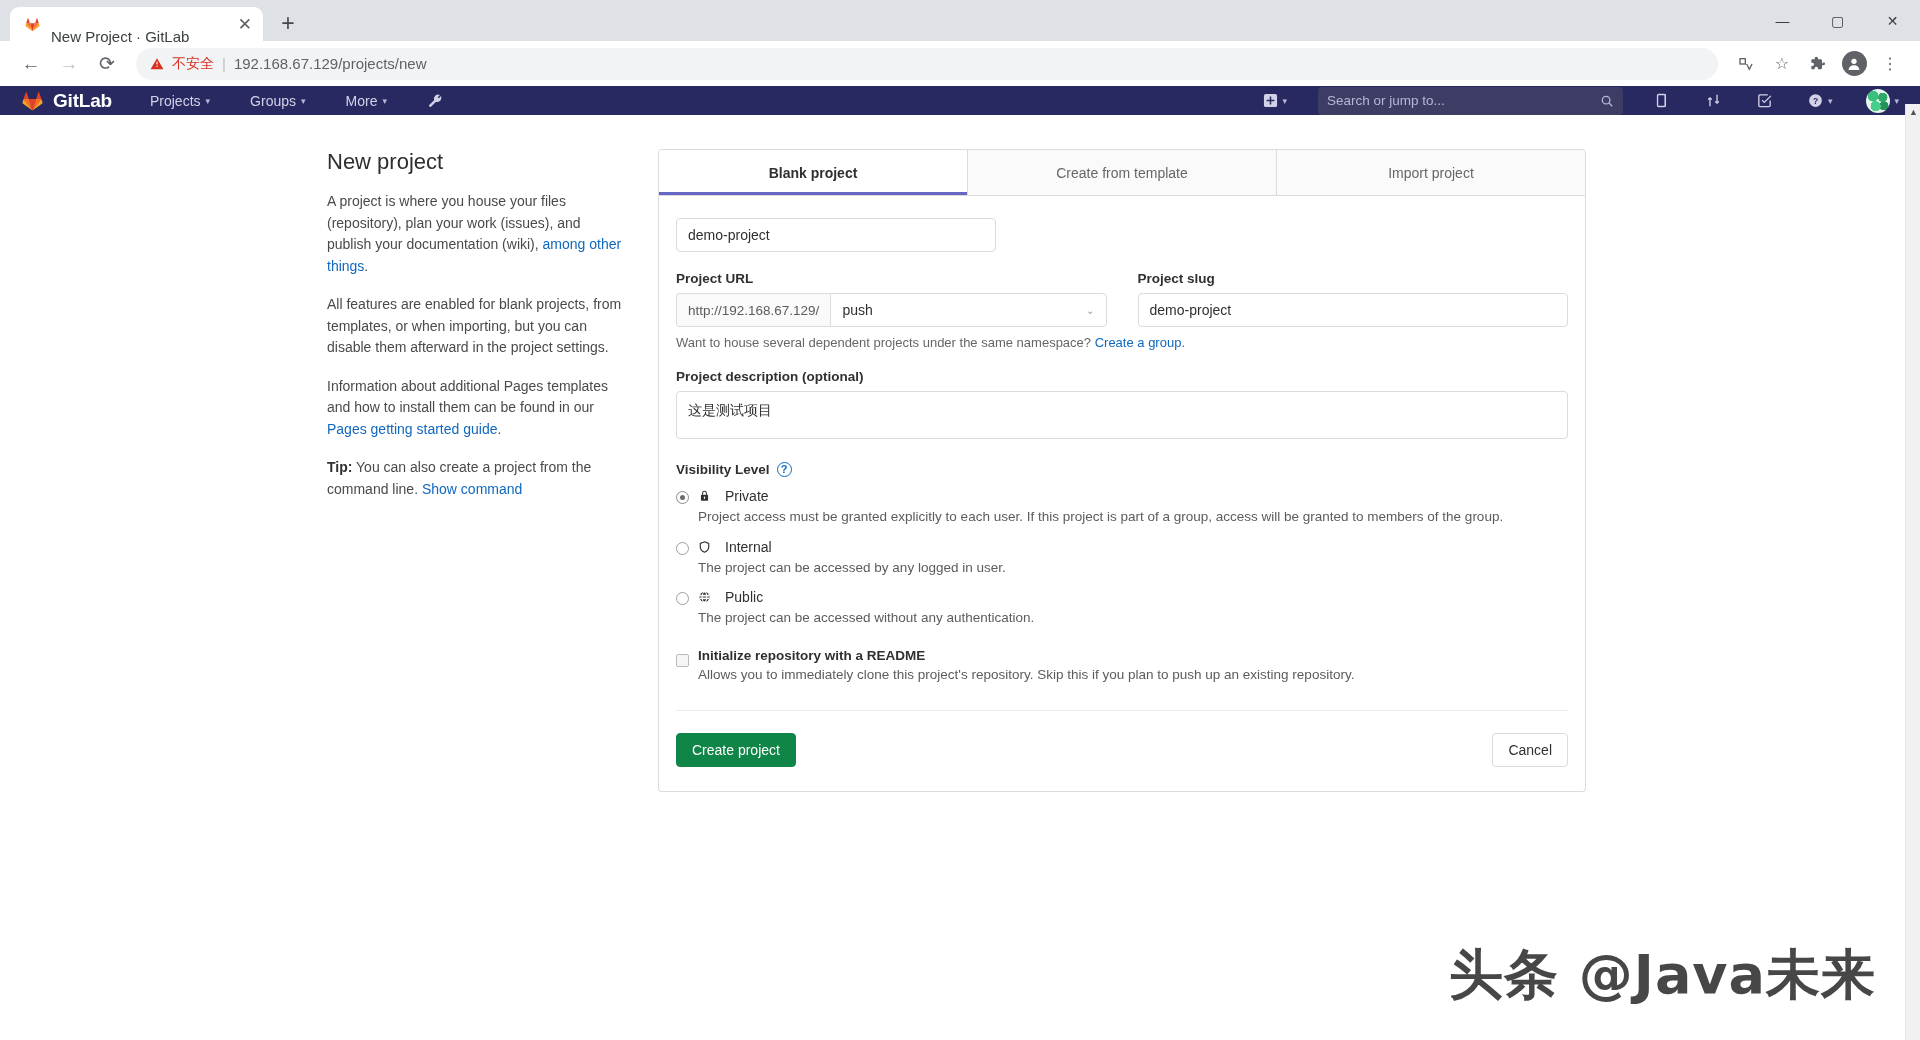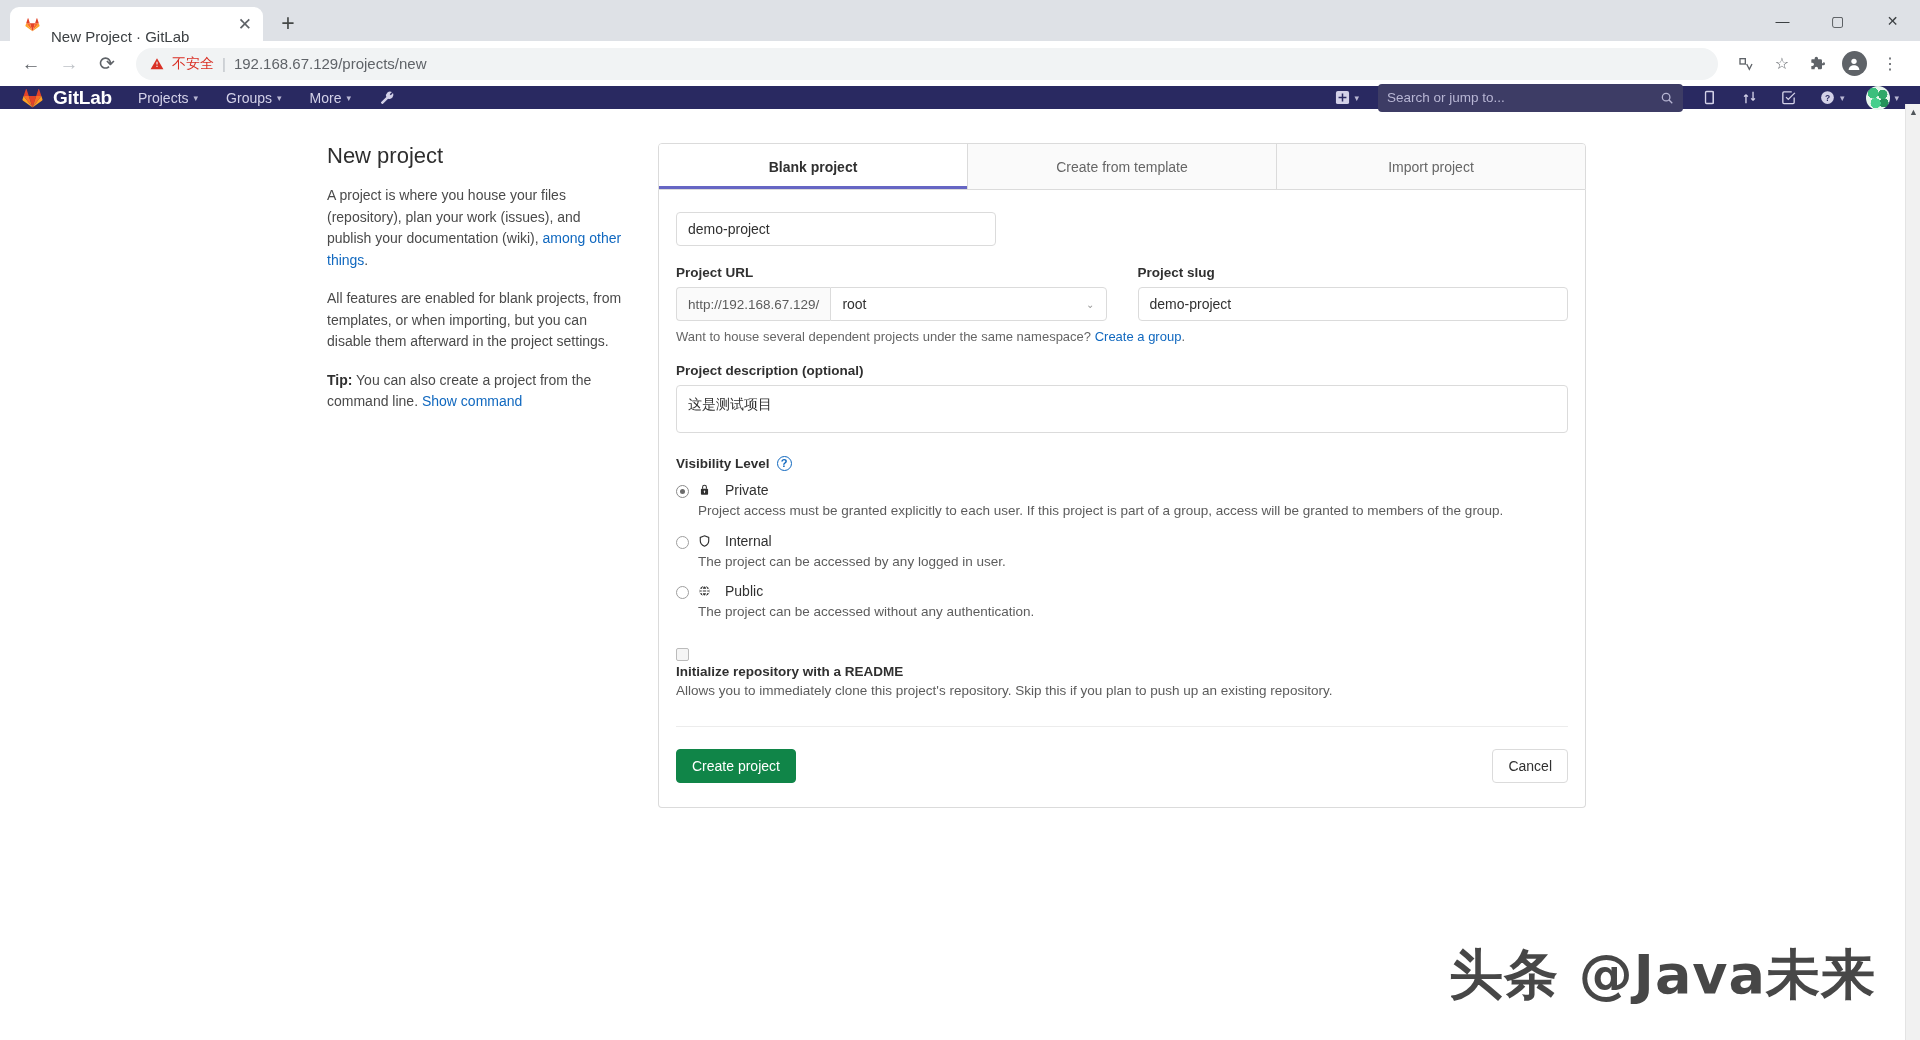--- a/index.html
+++ b/index.html
@@ -61,22 +61,22 @@
     width:32px; height:32px; display:flex; align-items:center; justify-content:center;
     color:#5f6368; font-size:16px; cursor:pointer;
   }
   .avatar-chrome {
     width:25px; height:25px; border-radius:50%; background:#5f6368; color:#fff;
     display:flex; align-items:center; justify-content:center; font-size:14px;
   }
 
   
   .gl-nav {
-    height:23px; background:#292961; display:flex; align-items:center;
-    padding:0 12px; gap:4px;
+    height:29px; background:#292961; display:flex; align-items:center;
+    padding:0 12px; gap:16px;
   }
   .gl-logo-wrap { display:flex; align-items:center; gap:8px; padding:0 10px 0 8px; cursor:pointer; }
   .gl-logo { width:25px; height:24px; position:relative; }
   .gl-logo-text { color:#fff; font-size:19px; font-weight:bold; letter-spacing:-0.2px; }
   .gl-nav-item {
     color:#d3d1e8; font-size:14px; padding:0 12px; height:39px;
     display:flex; align-items:center; gap:5px; cursor:pointer;
   }
   .caret { font-size:9px; opacity:.85; }
   .gl-spacer { flex:1; }
@@ -178,21 +178,21 @@
   .radio.checked { border-color:#8a8a8a; background:#fff; position:relative; }
   .radio.checked:after {
     content:""; position:absolute; left:3px; top:3px;
     width:5px; height:5px; border-radius:50%; background:#6b6b6b;
   }
   .vis-body { flex:1; }
   .vis-label-row { display:flex; align-items:center; gap:14px; }
   .vis-name { font-size:14px; color:#303030; }
   .vis-desc { font-size:13.5px; color:#5c5c5c; margin-top:3px; line-height:1.45; }
 
-  .readme-row { display:flex; margin-top:20px;flex-direction:column; }
+  .readme-row { display:flex; margin-top:20px; }
   .cb {
     width:13px; height:13px; border:1px solid #bbb; background:#f5f5f5;
     border-radius:2px; display:block; margin-top:3px; cursor:pointer;
   }
   .readme-label { font-size:13.5px; font-weight:bold; color:#303030; }
   .readme-desc { font-size:13.5px; color:#5c5c5c; margin-top:4px; }
 
   .actions {
     display:flex; align-items:center; margin-top:28px;
     padding-top:22px; border-top:1px solid #ececec;
@@ -375,20 +375,23 @@
 
 <div class="page">
 
   <div class="side-col">
     <h1 class="side-title">New project</h1>
     <p>
       <span>A project is where you house your files (repository), plan your work (issues), and publish your documentation (wiki), </span><a href="#">among other things</a><span>.</span>
     </p>
     <p>All features are enabled for blank projects, from templates, or when importing, but you can disable them afterward in the project settings.</p>
     <p>
+      <span>Information about additional Pages templates and how to install them can be found in our </span><a href="#">Pages getting started guide</a><span>.</span>
+    </p>
+    <p>
       <b>Tip:</b><span> You can also create a project from the command line. </span><a href="#">Show command</a>
     </p>
   </div>
 
   <div class="form-col">
 
     <div class="tabs">
       <div class="gl-tab active">Blank project</div>
       <div class="gl-tab">Create from template</div>
       <div class="gl-tab">Import project</div>
@@ -399,21 +402,21 @@
       <div class="field">
         <input class="txt-input input-name" type="text" value="demo-project" style="">
       </div>
 
       <div class="row2">
         <div class="col-half">
           <label class="field-label">Project URL</label>
           <div class="url-group">
             <span class="url-prefix">http://192.168.67.129/</span>
             <div class="url-select">
-              <span>root</span>
+              <span>push</span>
               <span class="caret-d">⌄</span>
             </div>
           </div>
         </div>
         <div class="col-half">
           <label class="field-label">Project slug</label>
           <input class="txt-input" type="text" value="demo-project" style="">
         </div>
       </div>
 

